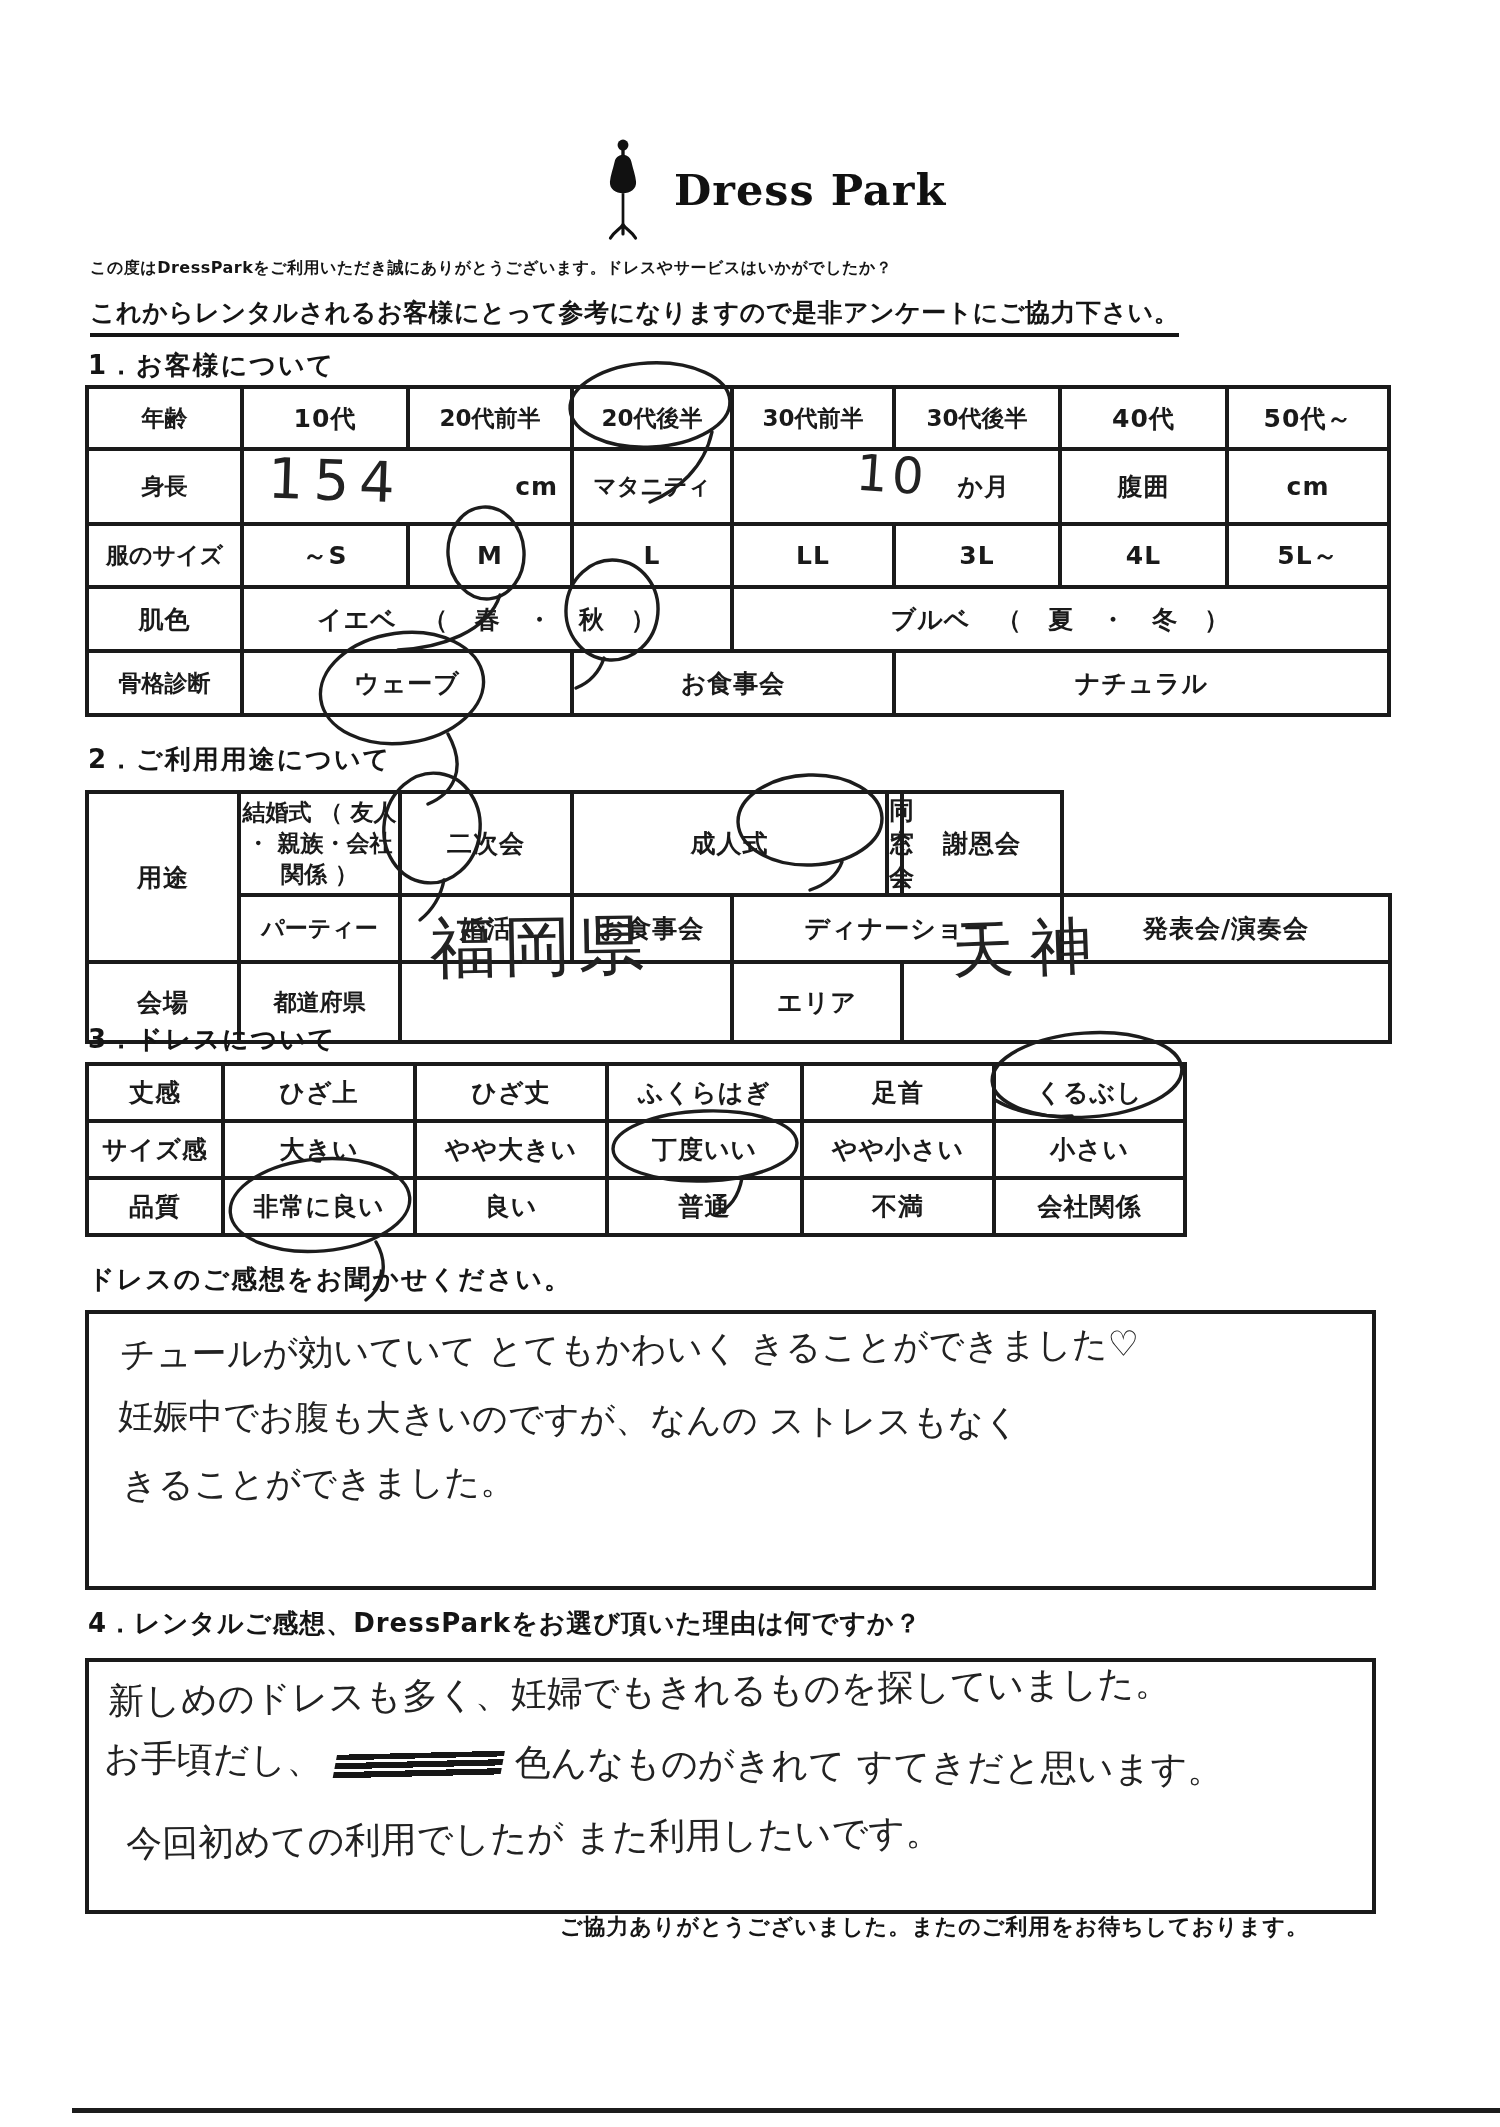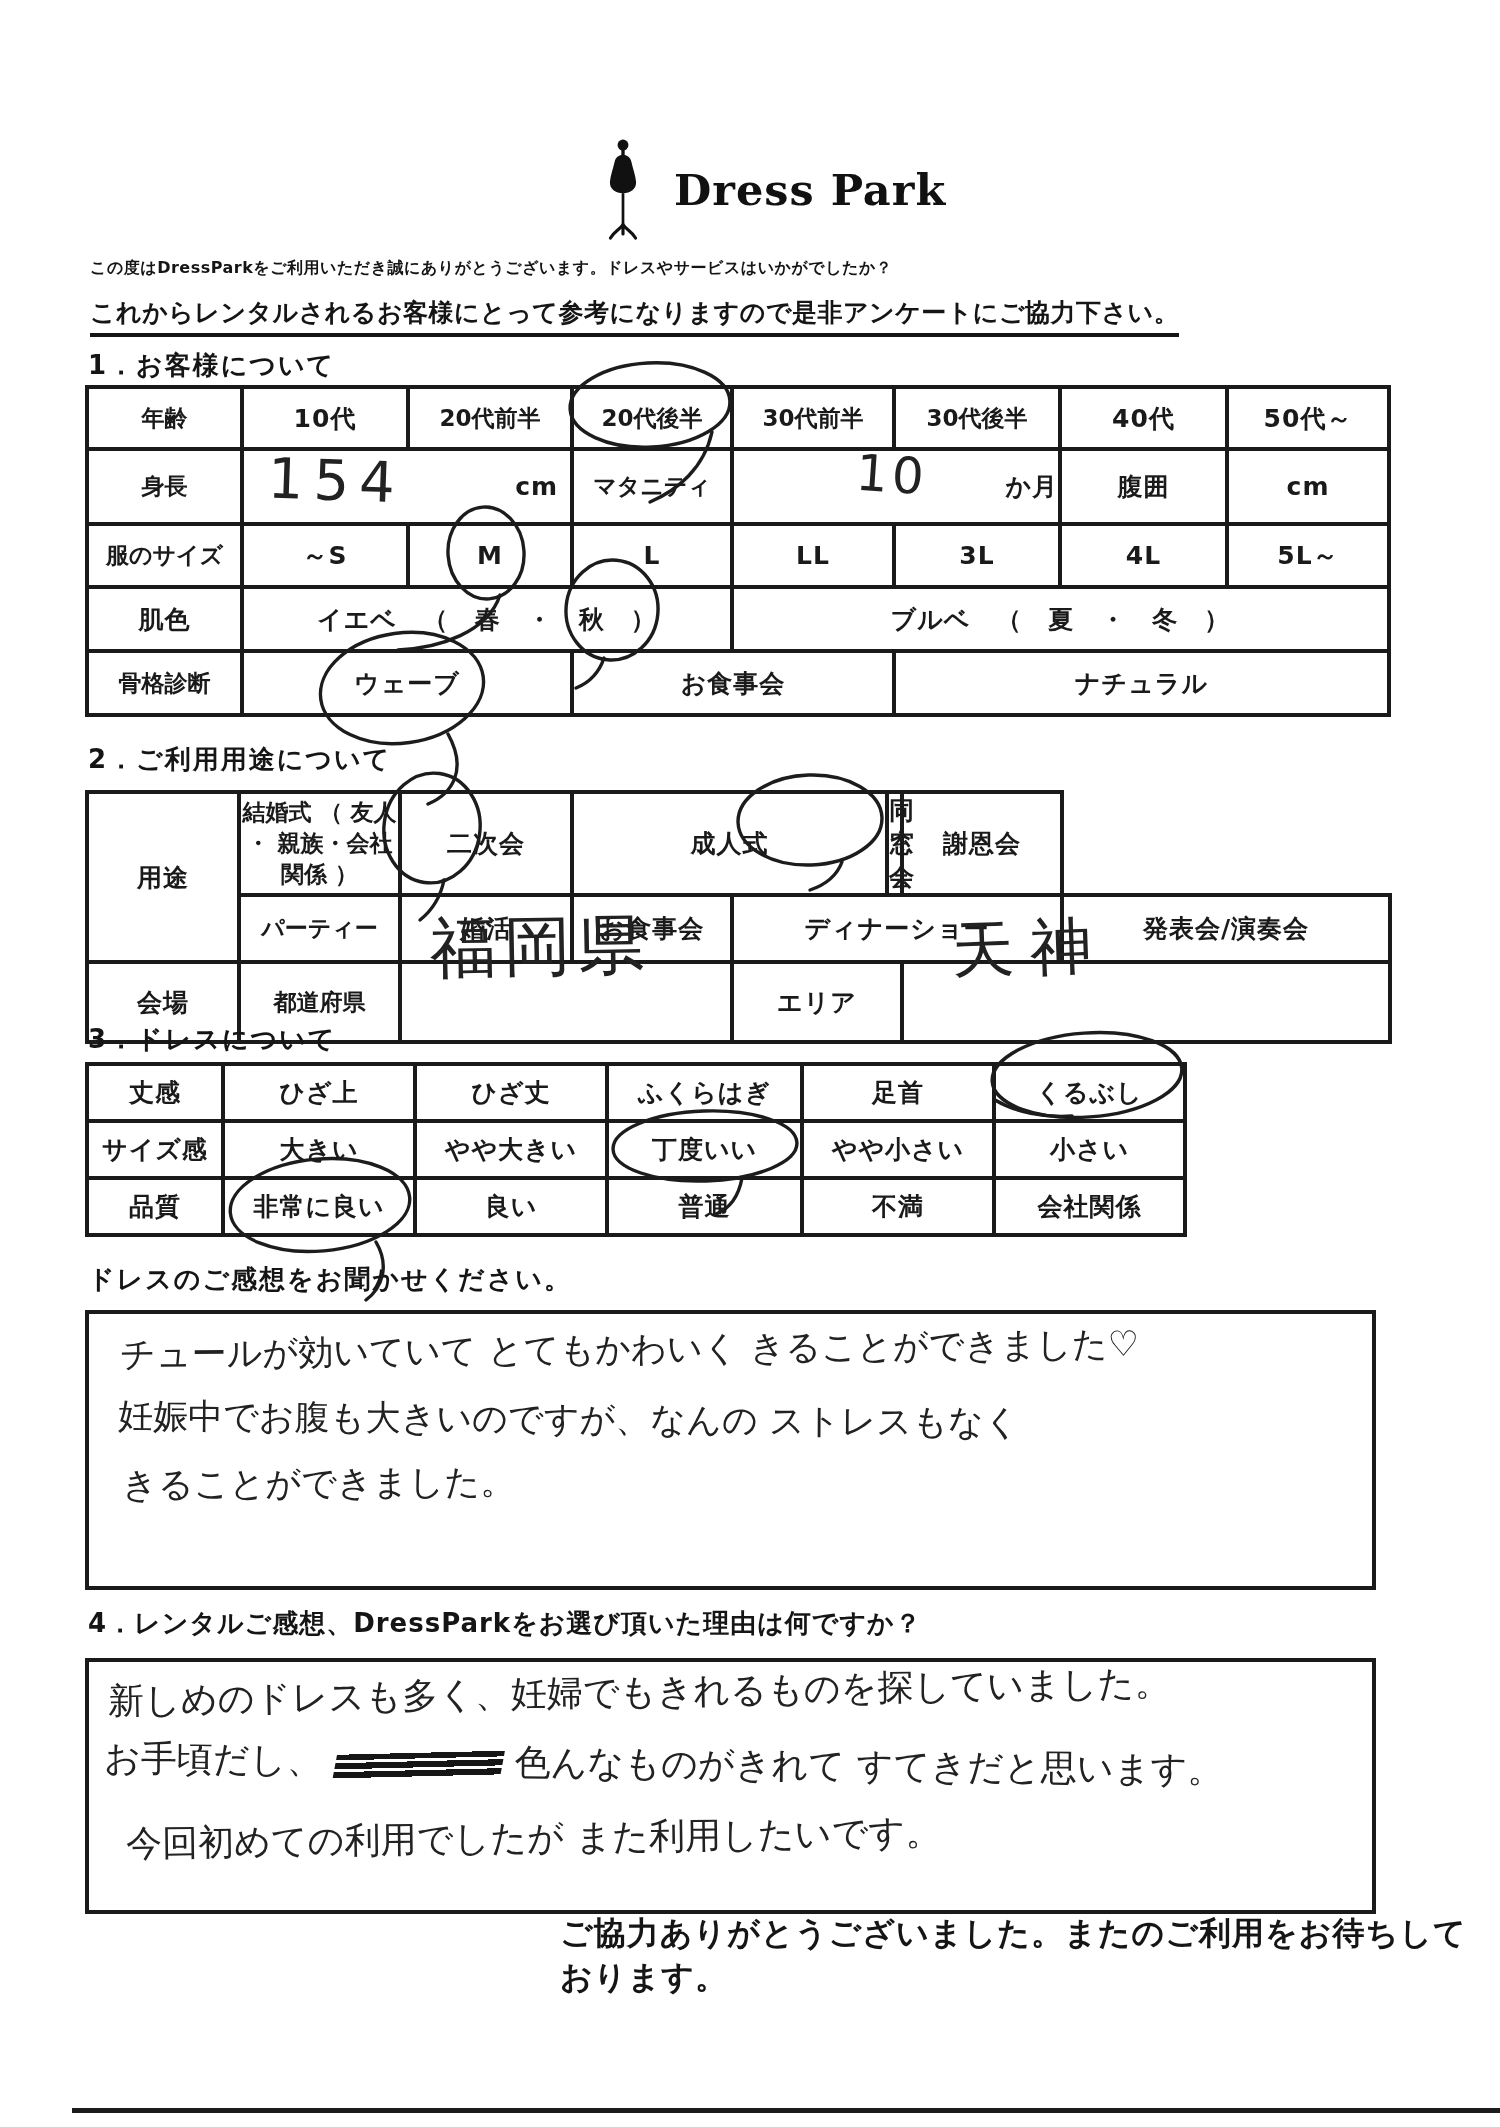--- a/index.html
+++ b/index.html
@@ -15,29 +15,29 @@
   .intro1{position:absolute;left:90px;top:258px;font-size:16px;font-weight:600;letter-spacing:0.5px;}
   .intro2{position:absolute;left:90px;top:296px;font-size:25px;font-weight:bold;letter-spacing:0.5px;
           border-bottom:4px solid #151515;padding-bottom:4px;}
   .sec{position:absolute;font-size:26px;font-weight:bold;letter-spacing:2px;}
   
   table.t{position:absolute;border-collapse:collapse;table-layout:fixed;}
   table.t td{border:4px solid #1a1a1a;font-weight:bold;font-size:25px;text-align:center;
              vertical-align:middle;padding:0;letter-spacing:1px;color:#1a1a1a;}
   table.t td.sm{font-size:23px;letter-spacing:0;}
   .cell-right{display:block;text-align:right;padding-right:12px;}
-  .cell-right2{display:block;text-align:right;}
+  .cell-right2{display:block;text-align:right;padding-right:48px;}
   
   .box{position:absolute;border:4px solid #1a1a1a;background:#fff;}
   
   .hw{position:absolute;font-family:"DejaVu Sans",sans-serif;font-weight:400;color:#222;white-space:nowrap;}
   .scribble{display:inline-block;width:168px;height:28px;vertical-align:-4px;margin:0 12px;
     background-image:linear-gradient(to bottom,transparent 0 12%,#161616 12% 32%,transparent 32% 42%,#161616 42% 64%,transparent 64% 74%,#161616 74% 96%,transparent 96%);
     transform:rotate(-2deg) skewX(-12deg);}
-  .footer{position:absolute;left:560px;top:1912px;font-size:32px;font-weight:600;letter-spacing:1px;font-family:Liberation Mono, monospace;}
+  .footer{position:absolute;left:560px;top:1912px;font-size:22px;font-weight:600;letter-spacing:1px;font-family:Liberation Mono, monospace;}
   .scanline{position:absolute;left:72px;top:2108px;width:1428px;height:5px;background:#1c1c1c;}
   svg.overlay{position:absolute;left:0;top:0;pointer-events:none;}
 </style>
 </head>
 <body>
 
 <div class="page">
 
   <div class="logo">
     <svg width="46" height="116" viewBox="0 0 44 100">

